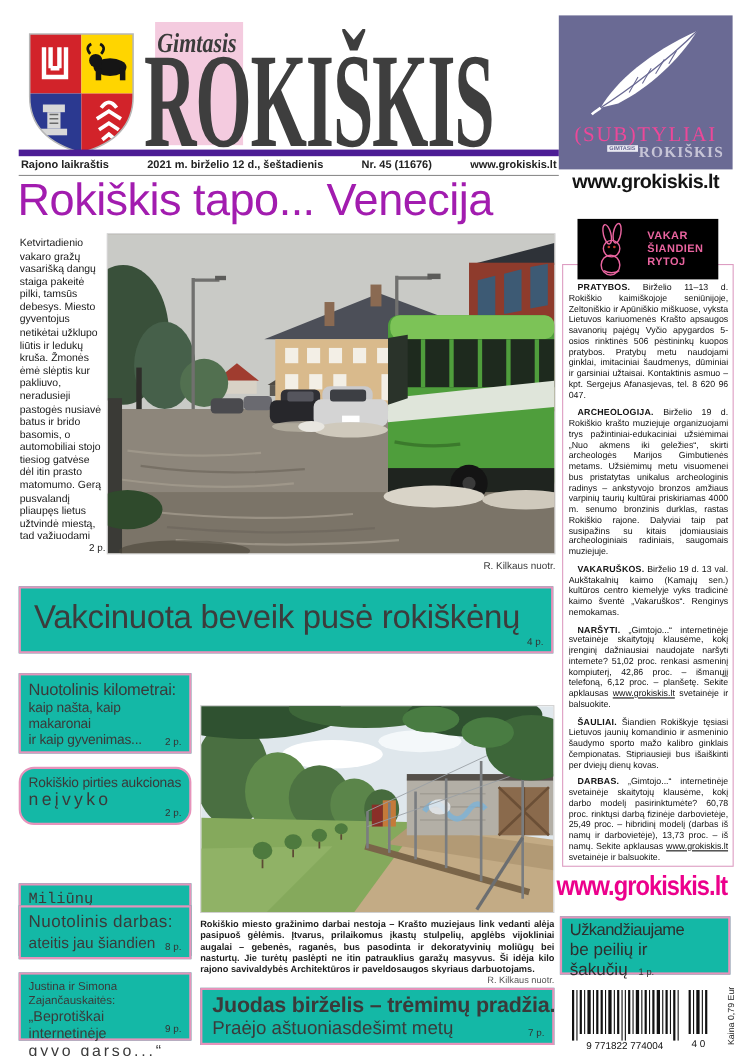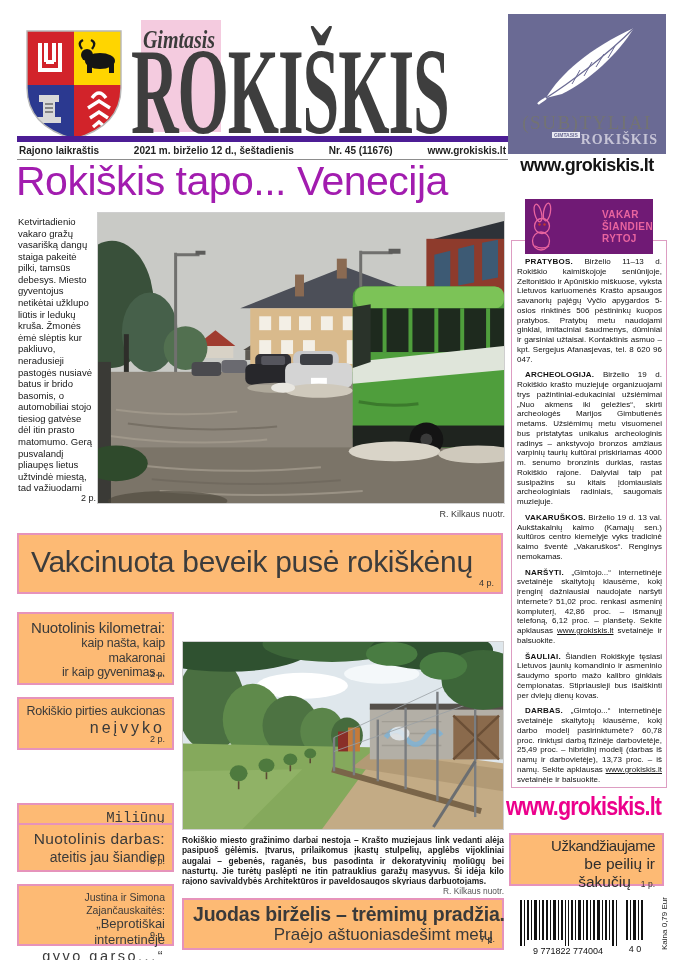--- a/index.html
+++ b/index.html
@@ -11,71 +11,71 @@
   #coa{left:24px;top:28px;width:100px;height:114px;}
   #kicker-bg{left:141px;top:20px;width:80px;height:112px;background:#f4cbdf;}
   #kicker{left:139px;top:26px;width:100px;text-align:center;font-family:"Liberation Serif",serif;
           font-style:italic;font-weight:bold;font-size:25px;color:#3b3b3b;
           transform:scaleX(.8);transform-origin:left top;}
   #masthead{left:131px;top:34px;font-family:"Liberation Serif",serif;font-weight:bold;
             font-size:120px;line-height:.95;color:#3e3e3e;letter-spacing:-2px;
             transform:scale(.55,1.02);transform-origin:top left;white-space:nowrap;}
   #promo-box{left:508px;top:14px;width:158px;height:140px;background:#6a6a94;}
   #promo-brand{left:508px;top:112px;width:158px;text-align:center;font-family:"Liberation Serif",serif;
-               font-size:19px;color:#737373;letter-spacing:1.5px;white-space:nowrap;}
+               font-size:19px;color:#ec4899;letter-spacing:1.5px;white-space:nowrap;}
   #promo-logo{left:508px;top:132px;width:150px;text-align:right;font-family:"Liberation Serif",serif;
               font-weight:bold;font-size:14px;color:#c6c4d6;letter-spacing:1px;}
   .logo-chip{font-size:5px;background:#e9e9f2;color:#6a6a94;padding:0 2px;vertical-align:7px;
              letter-spacing:0;margin-right:1px;font-family:"Liberation Sans",sans-serif;}
   #promo-url{left:505px;top:155px;width:164px;text-align:center;font-weight:bold;font-size:18px;
              letter-spacing:-.5px;color:#141414;}
   #dateline{left:17px;top:136px;width:487px;height:17px;border-top:6px solid #4c1d95;
             border-bottom:1px solid #8d8d8d;display:flex;align-items:center;
             justify-content:space-between;font-size:10px;font-weight:bold;color:#222;padding:0 2px;}
 
   
   #lead-headline{left:16px;top:158px;width:500px;font-size:41px;color:#a21caf;letter-spacing:-.5px;}
   #lead-body{left:18px;top:216px;width:78px;height:276px;font-size:9.5px;line-height:1.22;
              color:#161616;overflow:hidden;}
   #lead-ref{left:18px;top:493px;width:78px;text-align:right;font-size:9px;color:#222;}
   #flood-photo{left:97px;top:212px;width:408px;height:292px;border:1px solid #cfcfcf;box-sizing:border-box;}
   #flood-credit{left:300px;top:509px;width:205px;text-align:right;font-size:9px;color:#3a3a3a;}
 
   
   #briefs-box{left:511px;top:240px;width:156px;height:548px;border:1px solid #dd9dc2;box-sizing:border-box;}
-  #weather-header{left:525px;top:199px;width:128px;height:55px;background:#701a75;display:flex;
-                  align-items:center;gap:14px;justify-content:space-between;}
+  #weather-header{left:525px;top:199px;width:128px;height:55px;background:#000000;display:flex;
+                  align-items:center;gap:14px;justify-content:center;}
   #weather-text{font-size:10px;font-weight:bold;color:#e9649f;line-height:1.2;letter-spacing:.4px;}
   #briefs-content{left:517px;top:257px;width:145px;height:526px;overflow:hidden;font-size:8px;
                   line-height:1.22;text-align:justify;color:#111;}
   .brief{margin:0 0 6px;text-indent:8px;}
   .brief b{letter-spacing:.2px;}
   .brief-link{color:#111;text-decoration:underline;cursor:pointer;}
 
   
   #url-big{left:506px;top:792px;width:190px;font-weight:bold;font-size:25px;color:#ec008c;
            letter-spacing:-1px;transform:scaleX(.86);transform-origin:left top;white-space:nowrap;}
   #snack-box{left:509px;top:833px;width:155px;height:53px;border:2px solid #e693bb;
              box-sizing:border-box;padding:3px 7px;color:#2e2e2e;}
   .snack1{font-size:15px;letter-spacing:-.5px;line-height:1.1;}
   .snack2{font-size:15.5px;line-height:1.2;}
   .ref-inline{font-size:8.5px;margin-left:10px;color:#333;}
   #barcode{left:518px;top:898px;width:140px;height:58px;}
   #barcode-price{left:660px;top:950px;font-size:8px;color:#222;transform:rotate(-90deg);
                  transform-origin:0 0;white-space:nowrap;}
 
   
-  .pink-box{border:2px solid #e693bb;box-sizing:border-box;background:#fdba74;text-align:right;}
+  .pink-box{border:2px solid #e693bb;box-sizing:border-box;background:#14b8a6;}
   #vaccine-box{left:17px;top:533px;width:486px;height:61px;}
   #vaccine-headline{position:absolute;left:12px;top:10px;font-size:30px;color:#3c3c3c;
                     letter-spacing:-.3px;white-space:nowrap;}
   .box-ref{position:absolute;right:7px;bottom:4px;font-size:9px;color:#333;}
 
   .side-box{position:absolute;left:17px;width:157px;padding:5px 7px;color:#3a3a3a;}
-  #side1{top:612px;height:73px;} #side2{top:697px;height:53px;}
+  #side1{top:612px;height:73px;} #side2{top:697px;height:53px;border-radius:14px;}
   #side3{top:803px;height:66px;font-family:Liberation Mono, monospace;} #side4{top:823px;height:49px;}
   #side5{top:884px;height:62px;}
   .s-lg{font-size:15px;line-height:1.15;letter-spacing:-.2px;}
   .s-md{font-size:12.5px;line-height:1.15;letter-spacing:-.2px;}
   .s-sm{font-size:11px;line-height:1.15;}
   .s-xs{font-size:10.5px;line-height:1.2;}
   .s-sp{font-size:16px;letter-spacing:3px;line-height:1.2;}
   .s-sp2{font-size:14.5px;letter-spacing:2.5px;line-height:1.25;}
   .s-md2{font-size:13px;line-height:1.2;}
   .s-lg2{font-size:15.5px;letter-spacing:.4px;line-height:1.2;}

